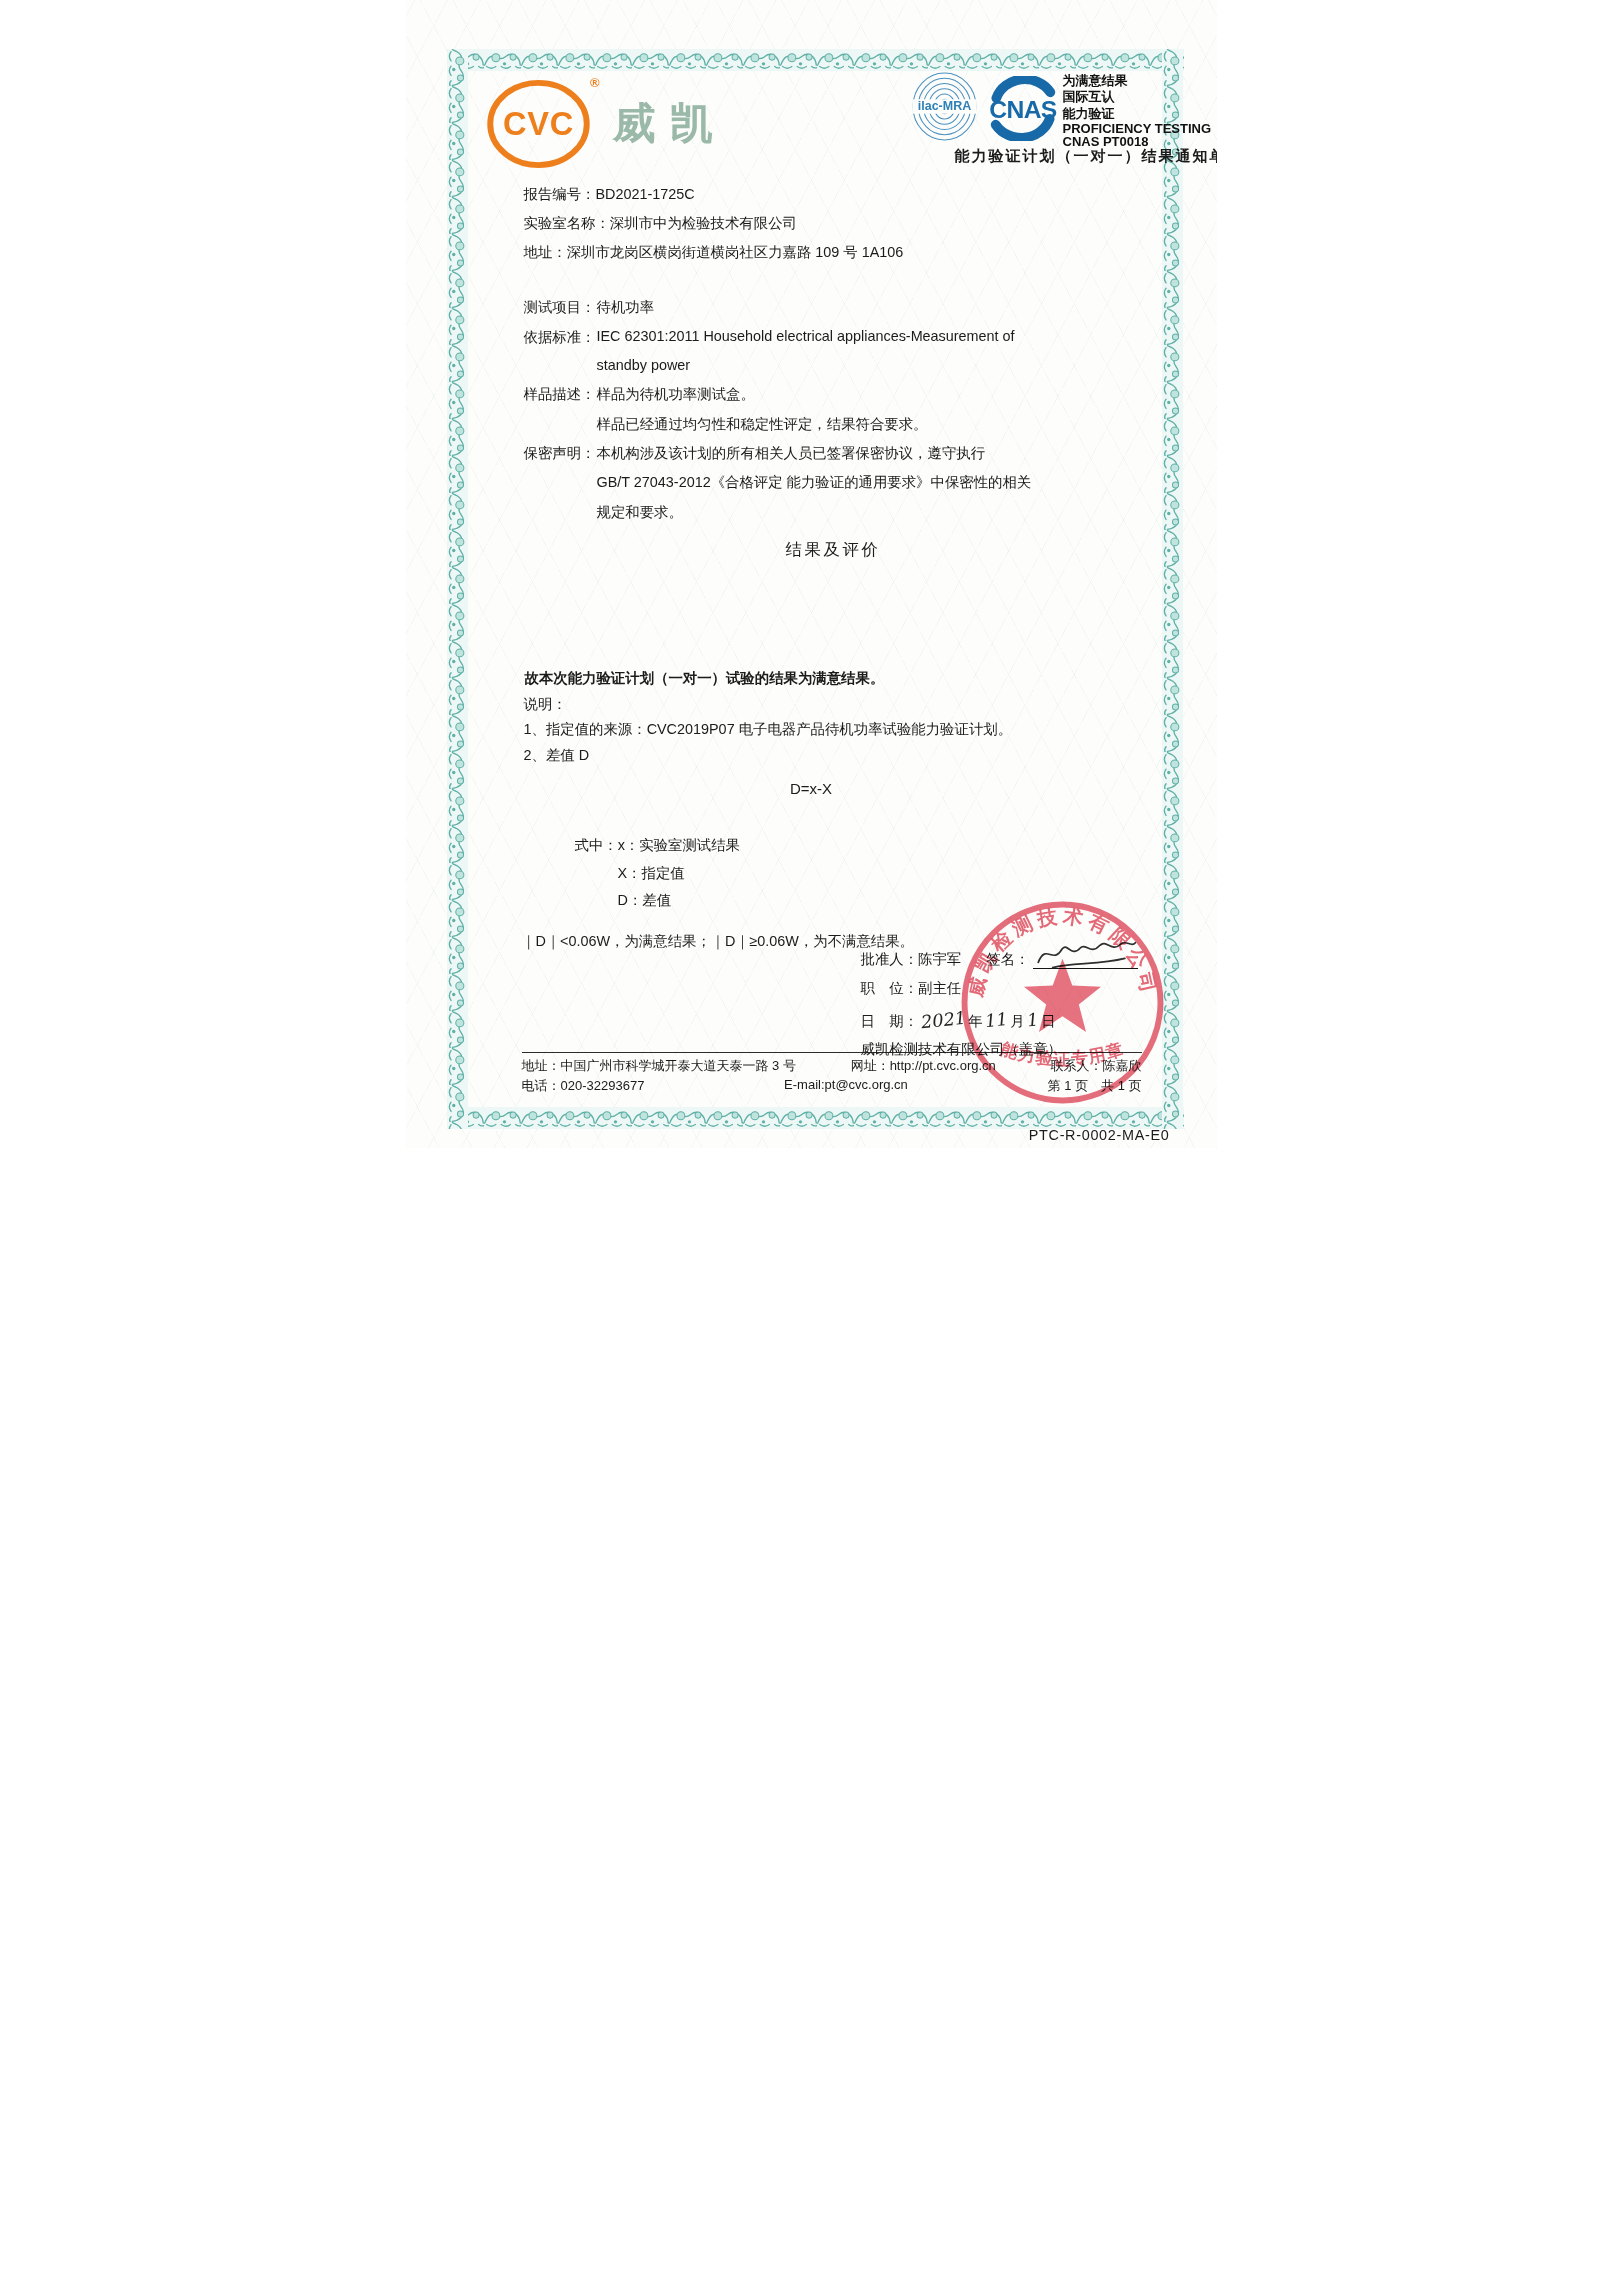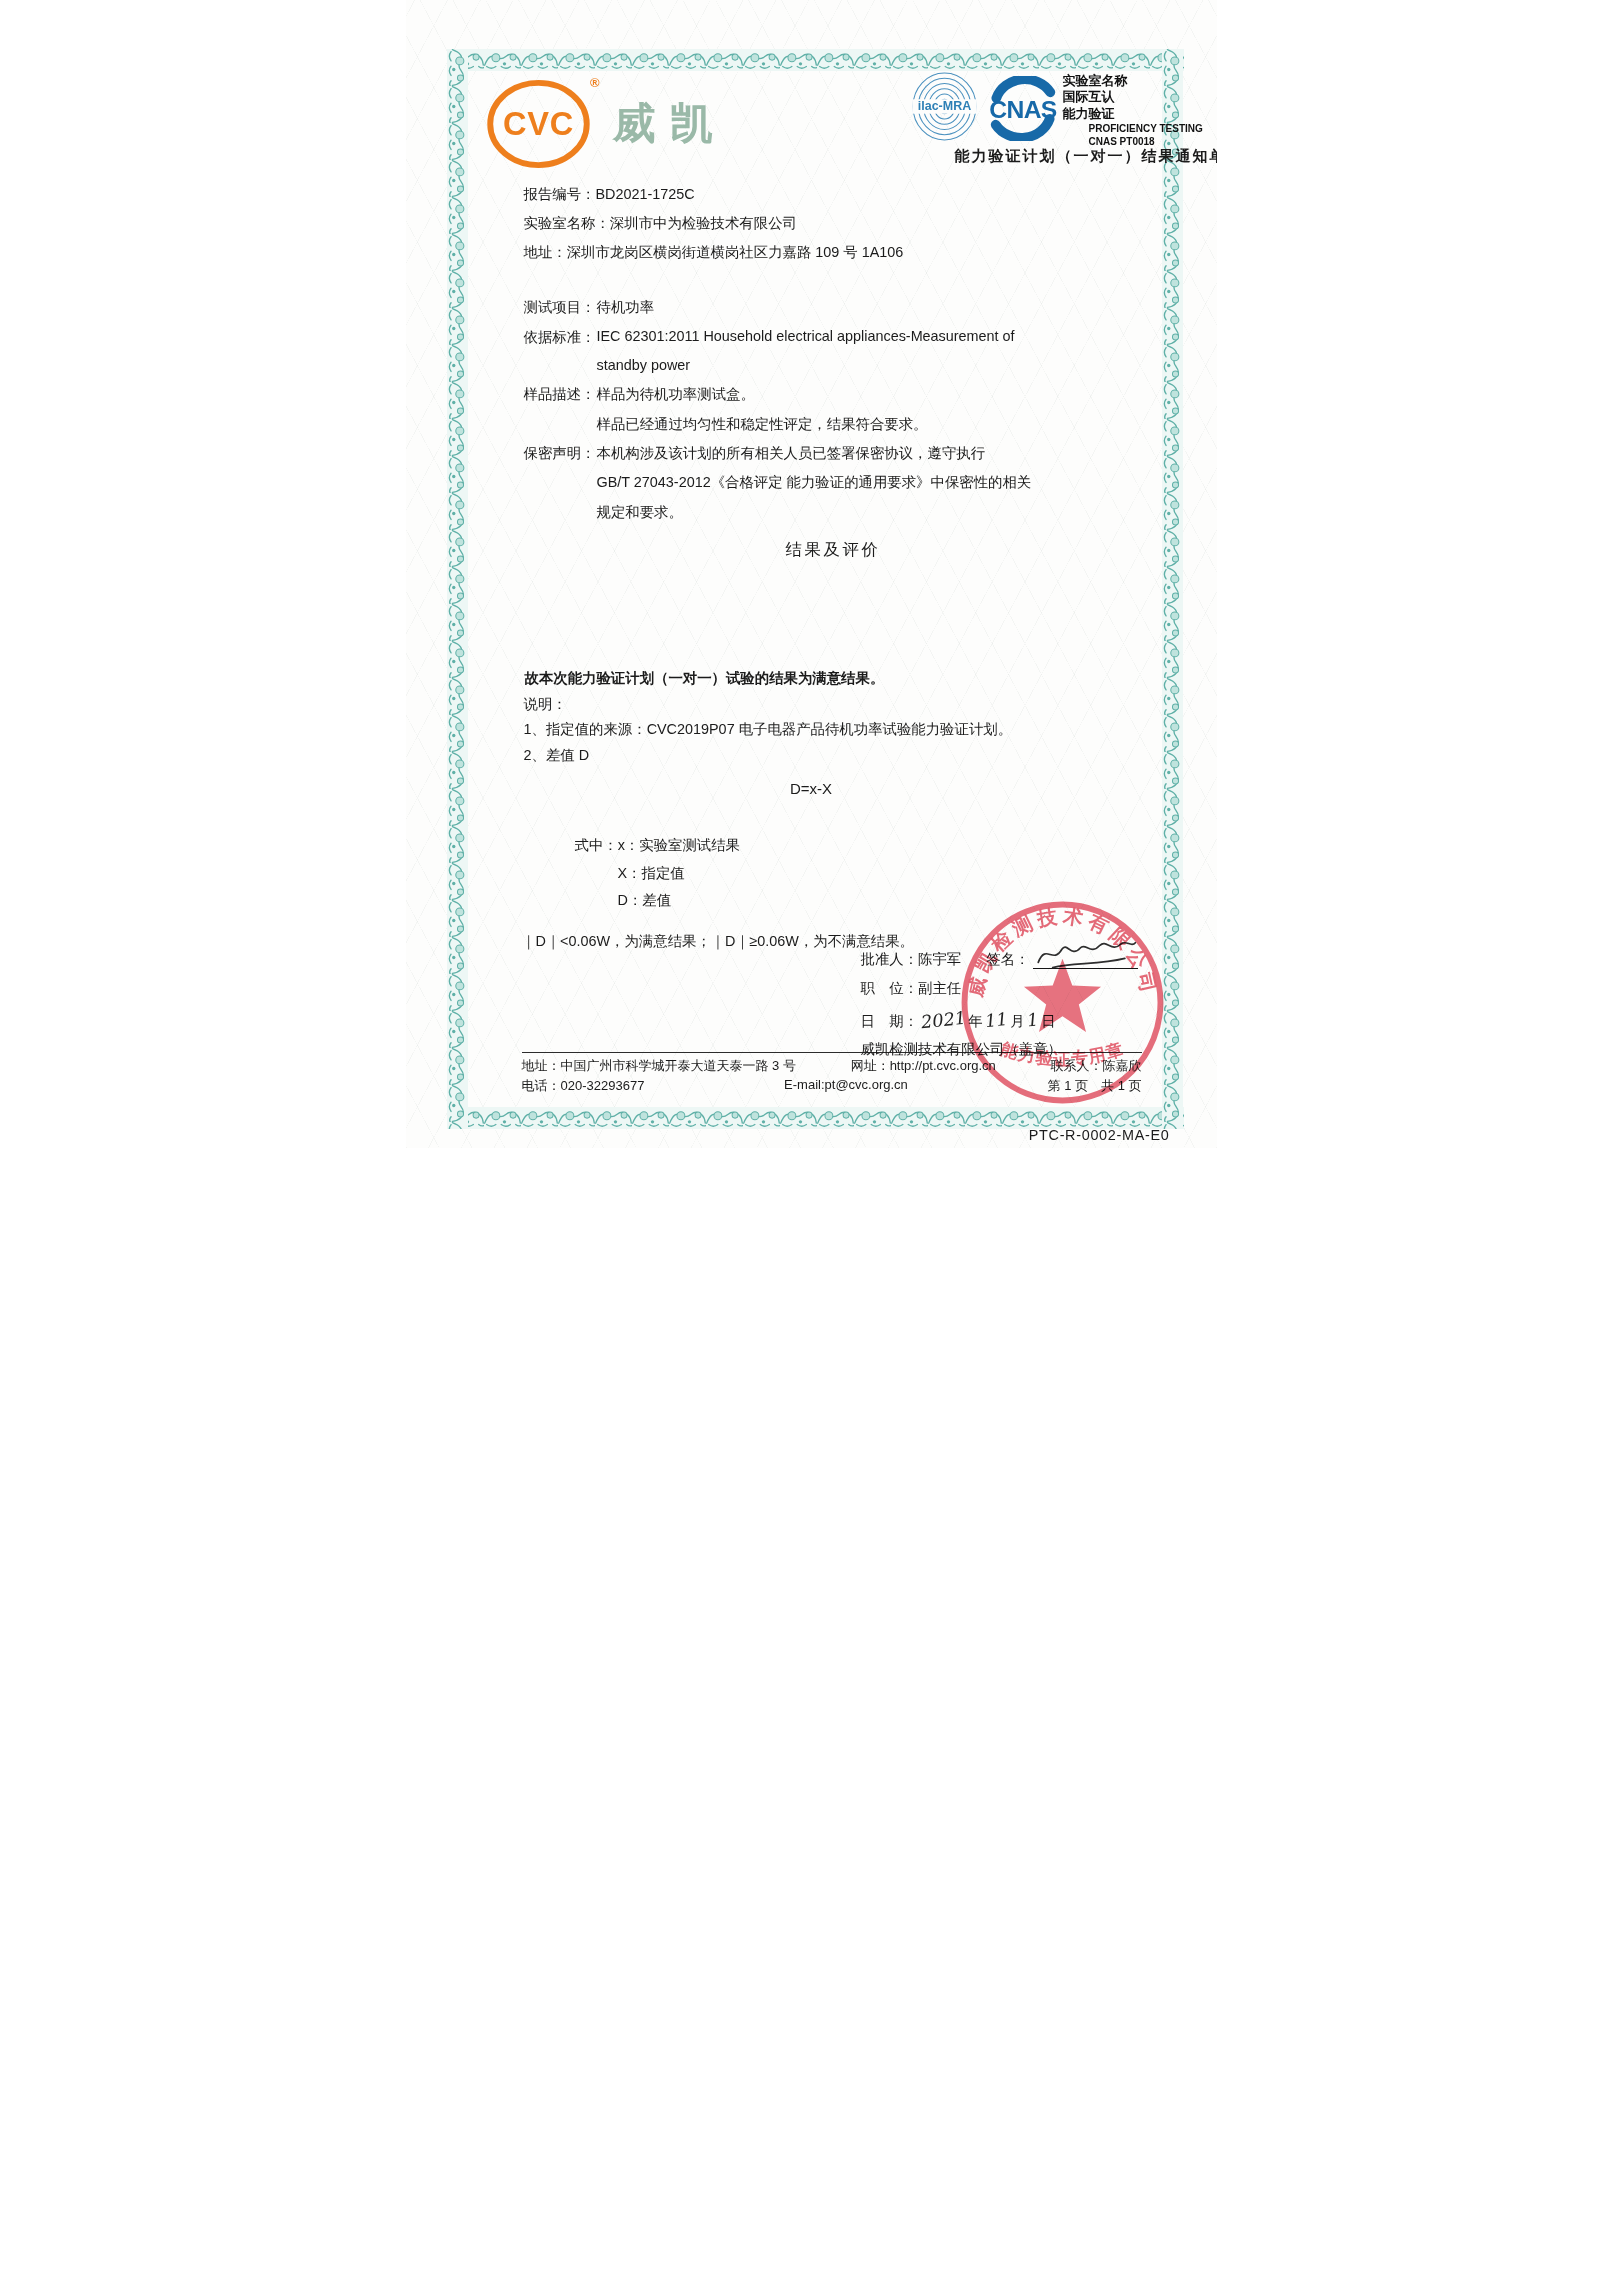--- a/index.html
+++ b/index.html
@@ -19,21 +19,21 @@
   .orn{flex:0 0 auto;display:block;}
   
   .cvc-group{position:absolute;left:80px;top:79px;display:flex;align-items:center;}
   .cvc-ellipse{position:relative;width:105px;height:90px;}
   .cvc-reg{position:absolute;right:-9.2px;top:-3.9px;color:#ee7f1d;font-size:13px;font-weight:bold;}
   .cvc-cjk{margin-left:22px;font-size:43px;font-weight:bold;color:#9ab9a8;letter-spacing:14.4px;font-family:"DejaVu Sans",sans-serif;}
   .ilac{position:absolute;left:505px;top:71px;}
   .cnas{position:absolute;left:581px;top:76px;}
   .acc-text{position:absolute;left:657px;top:73px;line-height:16.4px;font-weight:bold;color:#111;}
   .acc-cjk{font-size:13px;}
-  .acc-en{font-size:10px;line-height:13px;margin-left:26px;}
+  .acc-en{font-size:13px;line-height:13px;}
   
   .doc-title{position:absolute;left:10px;top:147px;width:100%;text-align:right;font-size:15px;font-weight:bold;letter-spacing:2px;}
   .info-row{position:absolute;left:118px;white-space:nowrap;}
   .detail-row{position:absolute;left:118px;display:flex;white-space:nowrap;}
   .detail-label{width:73px;flex:0 0 auto;}
   
   .section-title{position:absolute;left:118px;width:619px;top:539px;text-align:center;font-size:16.4px;letter-spacing:2.6px;}
   table.results{position:absolute;left:128px;top:568px;border-collapse:collapse;table-layout:fixed;}
   table.results th,table.results td{border:1px solid #1d1d1d;text-align:center;vertical-align:middle;font-weight:400;font-size:14.4px;padding:0;}
   table.results{border:1.6px solid #1d1d1d;}
@@ -1137,21 +1137,21 @@
 
   <div class="cnas">
     <svg width="72" height="65" viewBox="0 0 110 100" style="font-size:22px">
       <path d="M14 34 A46 42 0 0 1 97 25" stroke="#1769a8" stroke-width="15" fill="none" stroke-linecap="round"></path>
       <path d="M96 66 A46 42 0 0 1 13 75" stroke="#1769a8" stroke-width="15" fill="none" stroke-linecap="round"></path>
       <text x="55" y="65" text-anchor="middle" font-size="38" font-weight="bold" fill="#1769a8" font-family="Liberation Sans, DejaVu Sans, sans-serif" letter-spacing="-1">CNAS</text>
     </svg>
   </div>
 
   <div class="acc-text">
-    <div class="acc-cjk">实验室名称</div>
+    <div class="acc-cjk">为满意结果</div>
     <div class="acc-cjk">国际互认</div>
     <div class="acc-cjk">能力验证</div>
     <div class="acc-en">PROFICIENCY TESTING</div>
     <div class="acc-en">CNAS PT0018</div>
   </div>
 
   <div class="doc-title">能力验证计划（一对一）结果通知单</div>
 
   <div class="info-row" style="top:185px">
     <span>报告编号：</span><span>BD2021-1725C</span>

